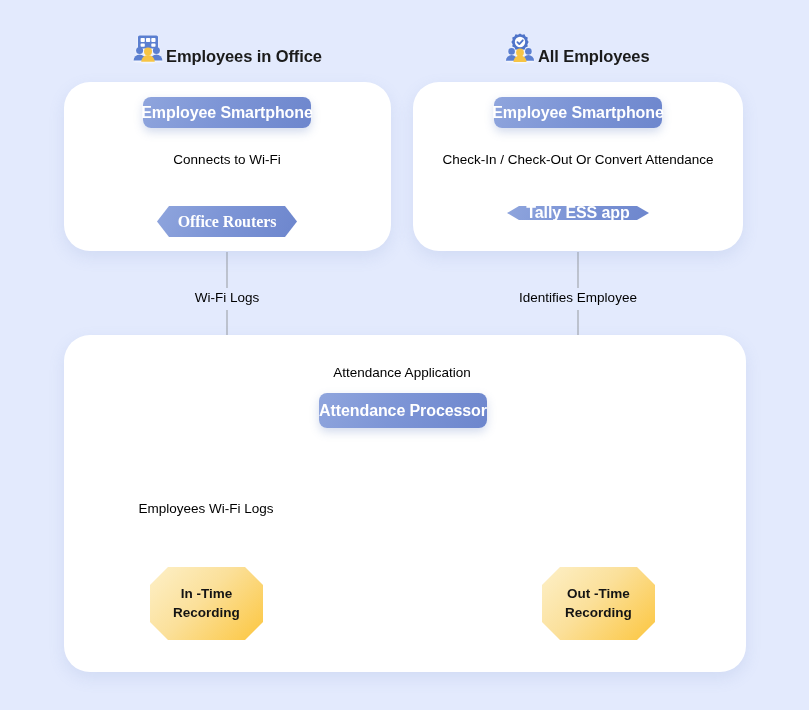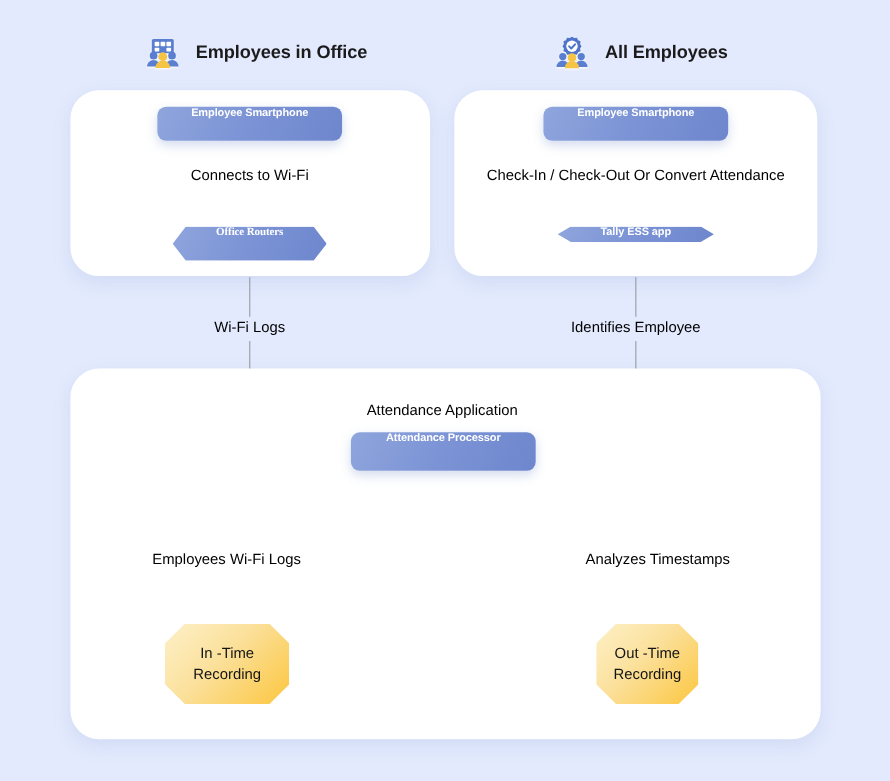--- a/index.html
+++ b/index.html
@@ -8,22 +8,21 @@
     background: #e3eafd;
     font-family: "Liberation Sans", sans-serif;
     overflow: hidden;
   }
   #stage { position: relative; width: 809px; height: 710px; }
 
   
   .col-header {
     position: absolute;
     display: flex;
-    align-items: center;
-    gap: 12px;
+    align-items: flex-end;
   }
   .col-header .title {
     font-size: 16.5px;
     font-weight: bold;
     color: #1b1b1b;
     white-space: nowrap;
     letter-spacing: -0.1px;
   }
   .ic-wrap {
     width: 36px; height: 36px;
@@ -35,42 +34,42 @@
   .card {
     position: absolute;
     background: #ffffff;
     border-radius: 26px;
     box-shadow: 0 6px 16px rgba(120,145,200,.16);
   }
 
   
   .chip {
     position: absolute;
-    display: flex; align-items: flex-start; justify-content: center;
+    display: flex; align-items: center; justify-content: center;
     color: #ffffff;
-    font-size: 10px;
+    font-size: 16px;
     font-weight: bold;
     letter-spacing: -0.1px;
     white-space: nowrap;
     background: linear-gradient(115deg, #8fa5dd 0%, #7d95d6 45%, #6d86cd 100%);
   }
   .chip.rect { border-radius: 8px; box-shadow: 0 4px 10px rgba(110,135,195,.30); }
   .chip.hex {
     clip-path: polygon(12px 0, calc(100% - 12px) 0, 100% 50%, calc(100% - 12px) 100%, 12px 100%, 0 50%);
     filter: drop-shadow(0 4px 8px rgba(110,135,195,.28));
   }
 
   
   .octa {
     position: absolute;
     display: flex; align-items: center; justify-content: center;
     text-align: center;
     color: #141414;
     font-size: 13.5px;
-    font-weight: normal;
+    font-weight: bold;
     line-height: 1.35;
     background: linear-gradient(135deg, #fdf0c8 0%, #fbe09a 45%, #fcc63f 100%);
     clip-path: polygon(18px 0, calc(100% - 18px) 0, 100% 18px, 100% calc(100% - 18px),
                        calc(100% - 18px) 100%, 18px 100%, 0 calc(100% - 18px), 0 18px);
     filter: drop-shadow(0 5px 10px rgba(180,150,60,.26));
   }
 
   
   .elabel {
     position: absolute;
@@ -193,29 +192,28 @@
 
   <div class="card" style="left:64px; top:335px; width:682px; height:337px;"></div>
 
   <div class="elabel" style="left:302px; top:365px; width:200px; font-size:13.5px;">Attendance Application</div>
 
   <div class="chip rect" style="left:319px; top:393px; width:168px; height:35px;">
     <span>Attendance Processor</span>
   </div>
 
   <div class="elabel" style="left:106px; top:501px; width:200px;">Employees Wi-Fi Logs</div>
-  <div class="elabel" style="left:503px; top:501px; width:190px;">Analyzes Timestamps</div>
 
   <div class="octa" style="left:150px; top:567px; width:113px; height:73px;">
     <span>
       <span>In -Time</span><br>
       <span>Recording</span>
     </span>
   </div>
 
-  <div class="octa" style="left:542px; top:567px; width:93px; height:73px;">
+  <div class="octa" style="left:542px; top:567px; width:113px; height:73px;">
     <span>
       <span>Out -Time</span><br>
       <span>Recording</span>
     </span>
   </div>
 
 </div>
 
 </body></html>

